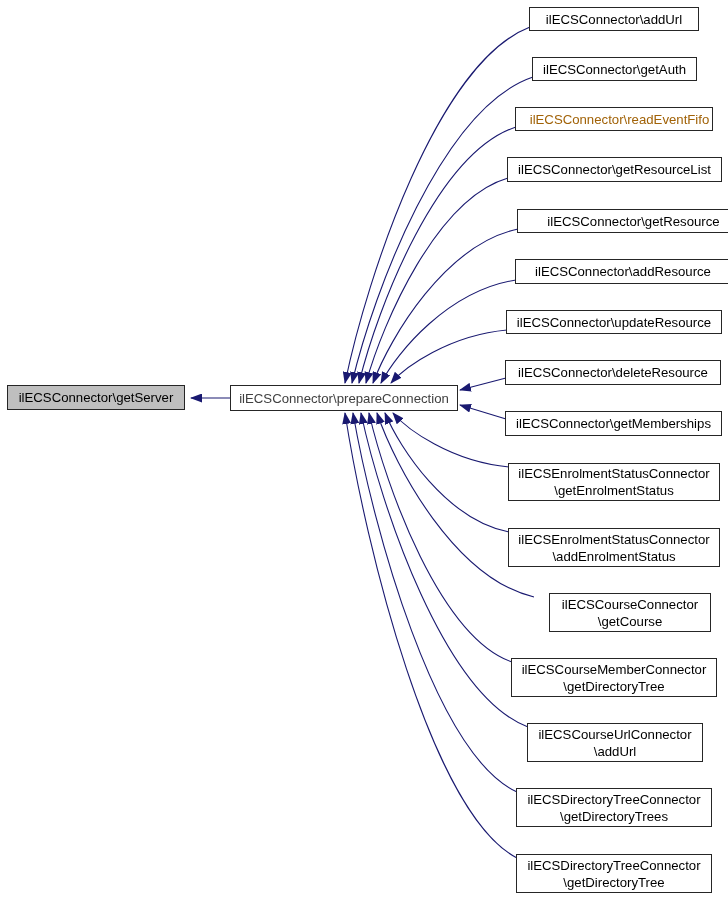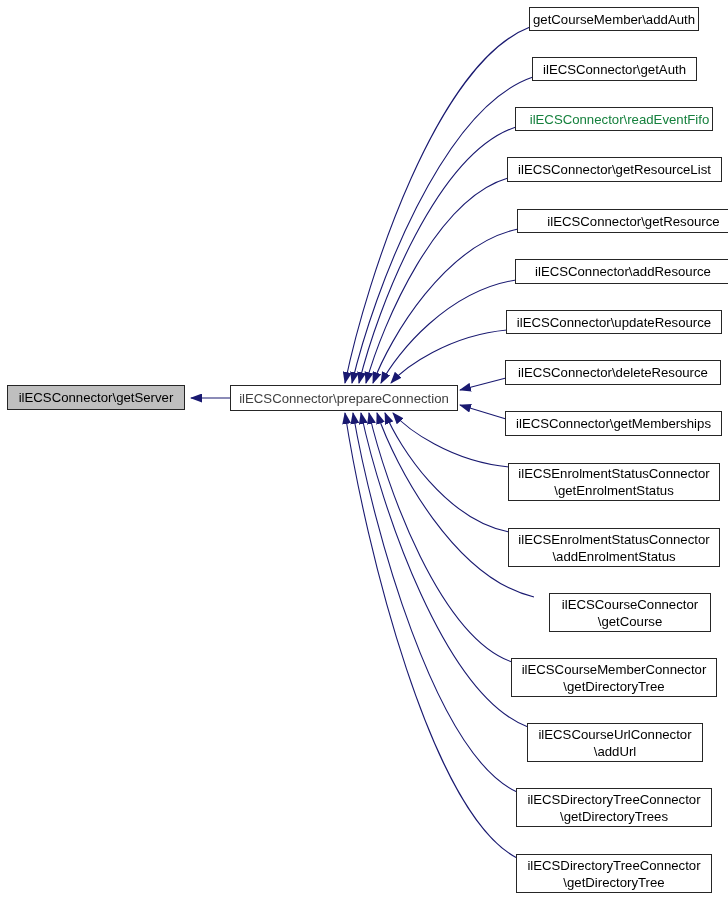--- a/index.html
+++ b/index.html
@@ -71,23 +71,23 @@
         <path d="M 509 532 C 447 520.1, 399.9 448.7, 385 413" fill="none" stroke="#191970" stroke-width="1.1" marker-end="url(#arrow)"></path>
         <path d="M 534 597 C 455.5 578.6, 395.8 468.2, 377 413" fill="none" stroke="#191970" stroke-width="1.1" marker-end="url(#arrow)"></path>
         <path d="M 512 662 C 440.5 637.1, 386.2 487.7, 369 413" fill="none" stroke="#191970" stroke-width="1.1" marker-end="url(#arrow)"></path>
         <path d="M 528 727 C 444.5 695.6, 381 507.2, 361 413" fill="none" stroke="#191970" stroke-width="1.1" marker-end="url(#arrow)"></path>
         <path d="M 517 792 C 435 754.1, 372.7 526.7, 353 413" fill="none" stroke="#191970" stroke-width="1.1" marker-end="url(#arrow)"></path>
         <path d="M 517 858 C 431 813.5, 365.6 546.5, 345 413" fill="none" stroke="#191970" stroke-width="1.1" marker-end="url(#arrow)"></path>
       </g>
   </svg>
 <div class="node current" style="left: 7px; top: 385px; width: 178px; height: 25px; background: rgb(191, 191, 191); border-color: rgb(38, 38, 38); color: rgb(0, 0, 0);"><span class="lbl">ilECSConnector\getServer</span></div>
     <div class="node" style="left: 230px; top: 385px; width: 228px; height: 26px; background: rgb(255, 255, 255); border-color: rgb(38, 38, 38); color: #404040;"><span class="lbl">ilECSConnector\prepareConnection</span></div>
-    <div class="node" style="left: 529px; top: 7px; width: 170px; height: 24px; background: rgb(255, 255, 255); border-color: rgb(38, 38, 38); color: rgb(0, 0, 0);"><span class="lbl">getCourseMember\addAuth</span></div>
+    <div class="node" style="left: 529px; top: 7px; width: 170px; height: 24px; background: rgb(255, 255, 255); border-color: rgb(38, 38, 38); color: rgb(0, 0, 0);"><span class="lbl">ilECSConnector\addUrl</span></div>
     <div class="node" style="left: 532px; top: 57px; width: 165px; height: 24px; background: rgb(255, 255, 255); border-color: rgb(38, 38, 38); color: rgb(0, 0, 0);"><span class="lbl">ilECSConnector\getAuth</span></div>
-    <div class="node" style="left: 515px; top: 107px; width: 198px; height: 24px; background: rgb(255, 255, 255); border-color: rgb(38, 38, 38); color: #15803d; padding-left: 11px;"><span class="lbl">ilECSConnector\readEventFifo</span></div>
+    <div class="node" style="left: 515px; top: 107px; width: 198px; height: 24px; background: rgb(255, 255, 255); border-color: rgb(38, 38, 38); color: #a16207; padding-left: 11px;"><span class="lbl">ilECSConnector\readEventFifo</span></div>
     <div class="node" style="left: 507px; top: 157px; width: 215px; height: 25px; background: rgb(255, 255, 255); border-color: rgb(38, 38, 38); color: rgb(0, 0, 0);"><span class="lbl">ilECSConnector\getResourceList</span></div>
     <div class="node" style="left: 517px; top: 209px; width: 233px; height: 24px; background: rgb(255, 255, 255); border-color: rgb(38, 38, 38); color: rgb(0, 0, 0);"><span class="lbl">ilECSConnector\getResource</span></div>
     <div class="node" style="left: 515px; top: 259px; width: 216px; height: 25px; background: rgb(255, 255, 255); border-color: rgb(38, 38, 38); color: rgb(0, 0, 0);"><span class="lbl">ilECSConnector\addResource</span></div>
     <div class="node" style="left: 506px; top: 310px; width: 216px; height: 24px; background: rgb(255, 255, 255); border-color: rgb(38, 38, 38); color: rgb(0, 0, 0);"><span class="lbl">ilECSConnector\updateResource</span></div>
     <div class="node" style="left: 505px; top: 360px; width: 216px; height: 25px; background: rgb(255, 255, 255); border-color: rgb(38, 38, 38); color: rgb(0, 0, 0);"><span class="lbl">ilECSConnector\deleteResource</span></div>
     <div class="node" style="left: 505px; top: 411px; width: 217px; height: 25px; background: rgb(255, 255, 255); border-color: rgb(38, 38, 38); color: rgb(0, 0, 0);"><span class="lbl">ilECSConnector\getMemberships</span></div>
     <div class="node" style="left: 508px; top: 463px; width: 212px; height: 38px; background: rgb(255, 255, 255); border-color: rgb(38, 38, 38); color: rgb(0, 0, 0);"><span class="lbl">ilECSEnrolmentStatusConnector
 \getEnrolmentStatus</span></div>
     <div class="node" style="left: 508px; top: 528px; width: 212px; height: 39px; background: rgb(255, 255, 255); border-color: rgb(38, 38, 38); color: rgb(0, 0, 0);"><span class="lbl">ilECSEnrolmentStatusConnector
 \addEnrolmentStatus</span></div>

